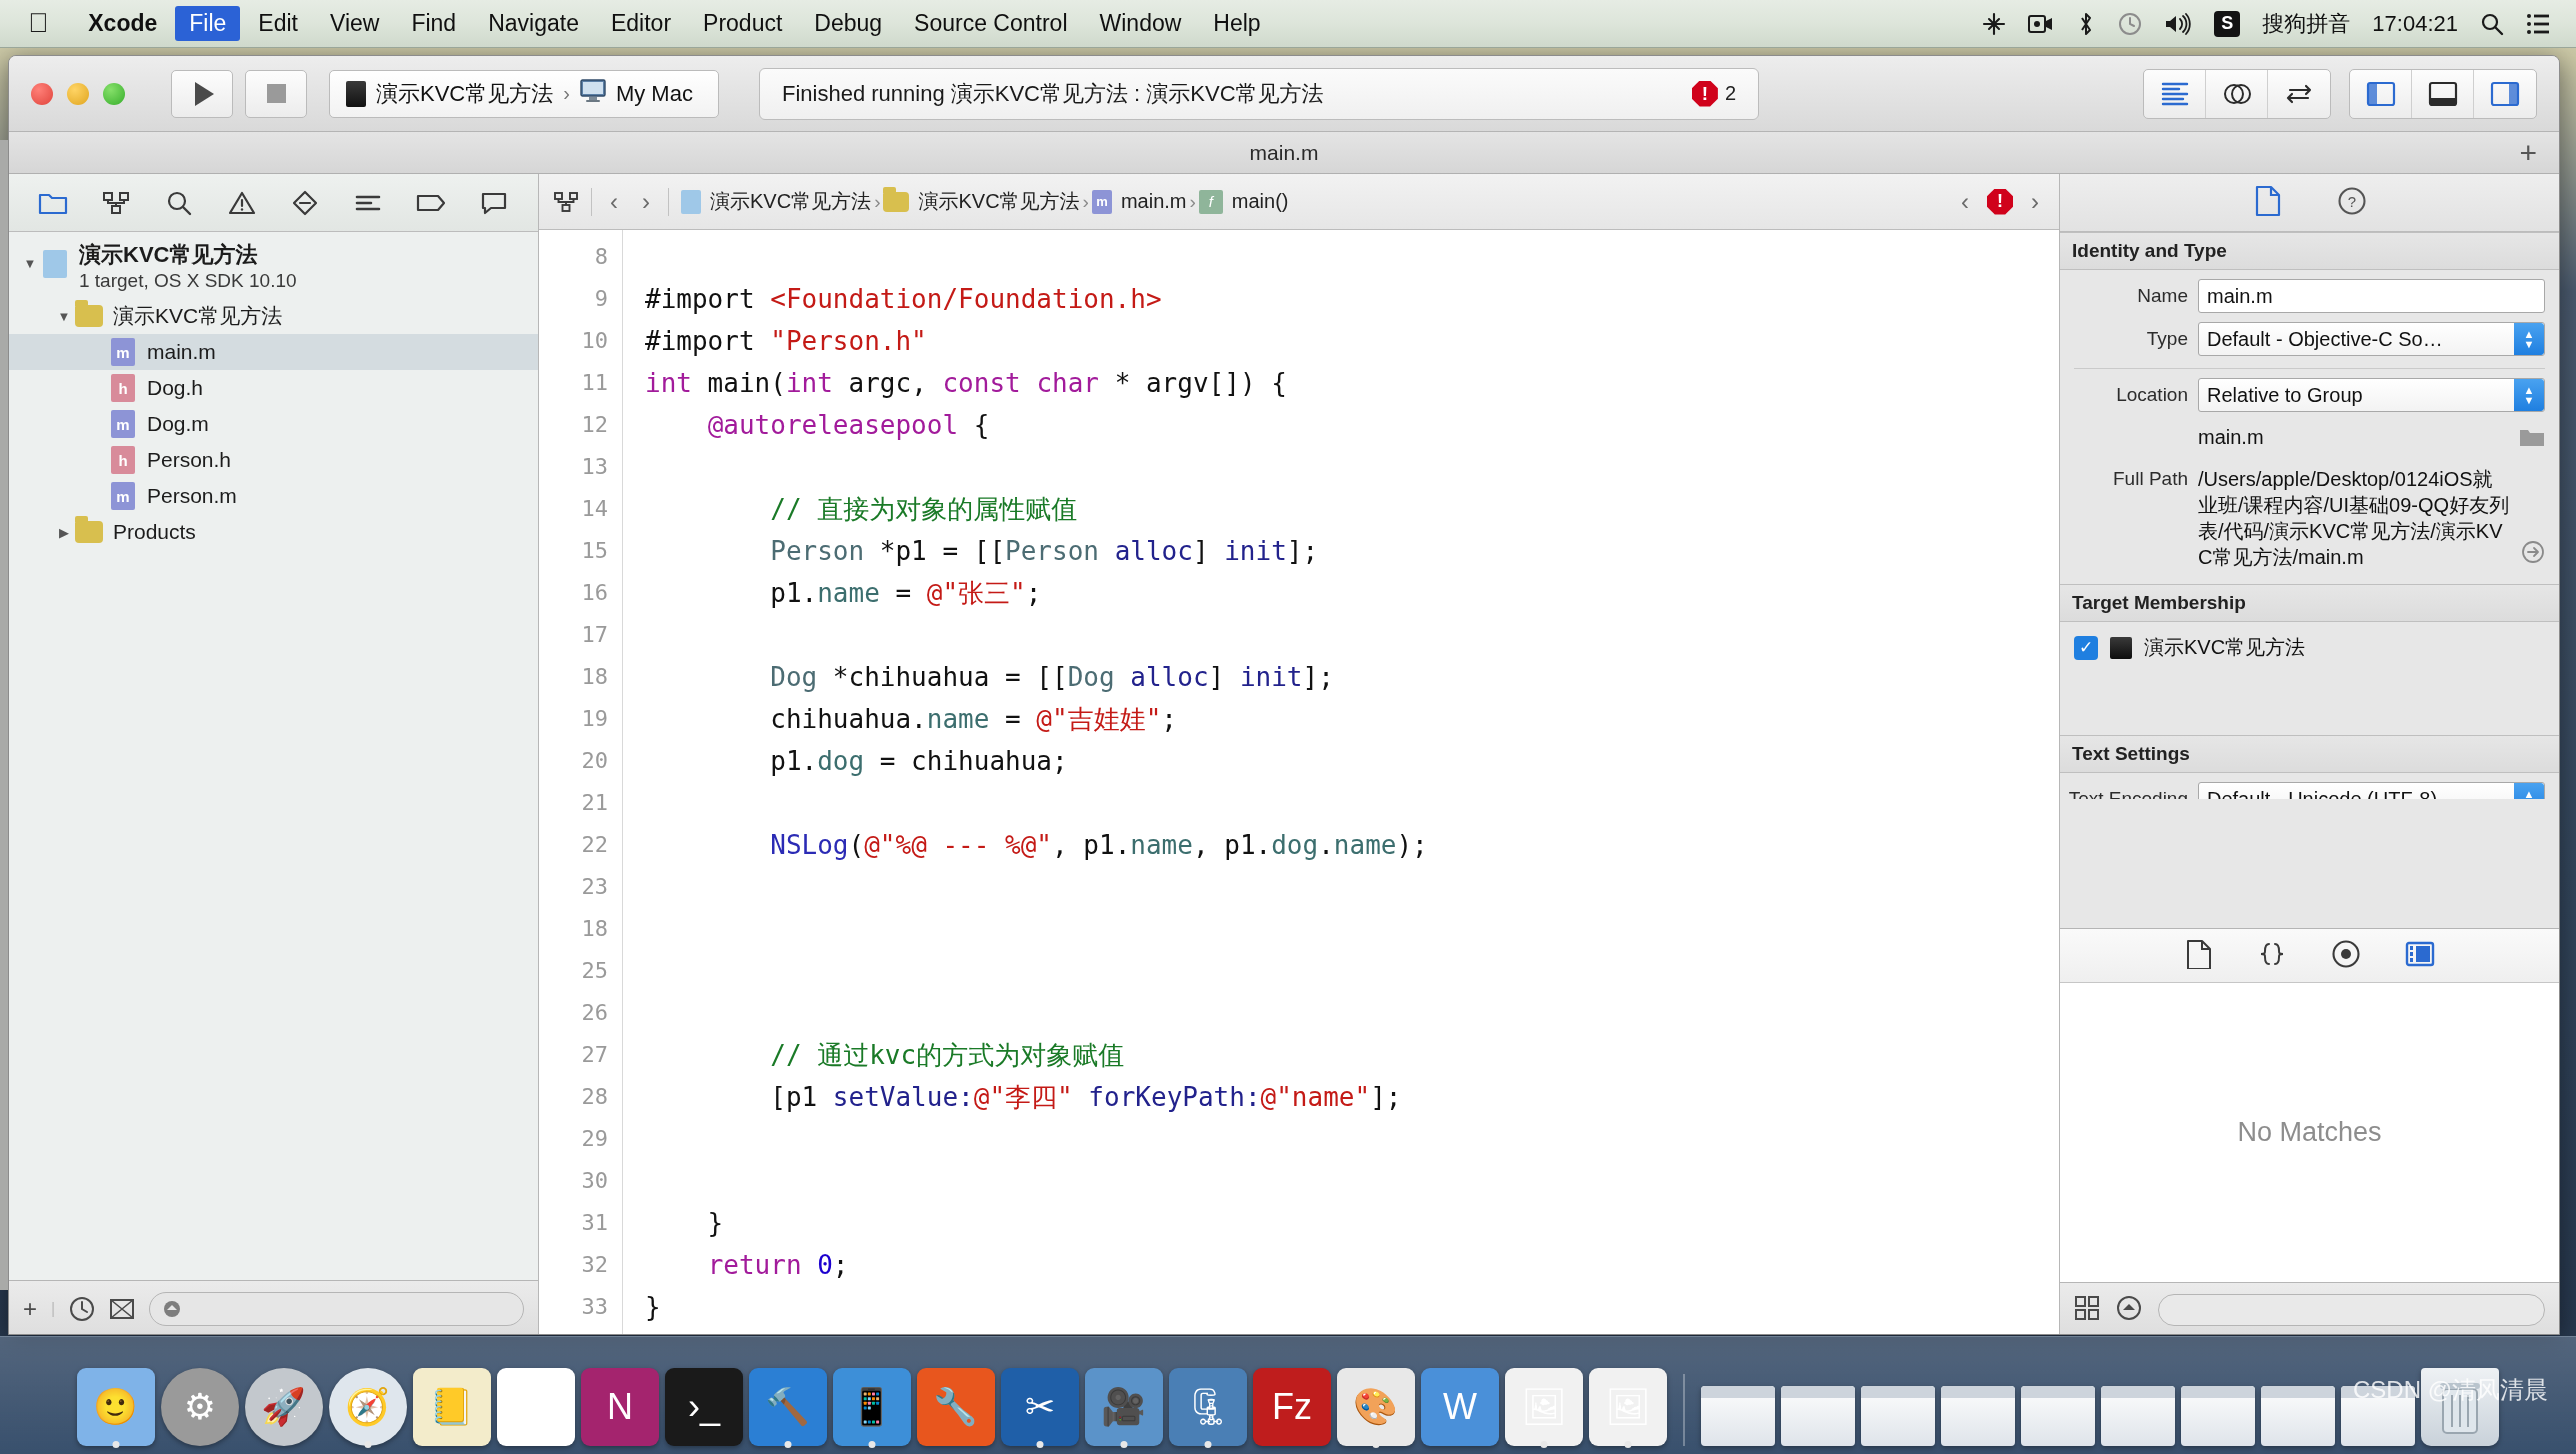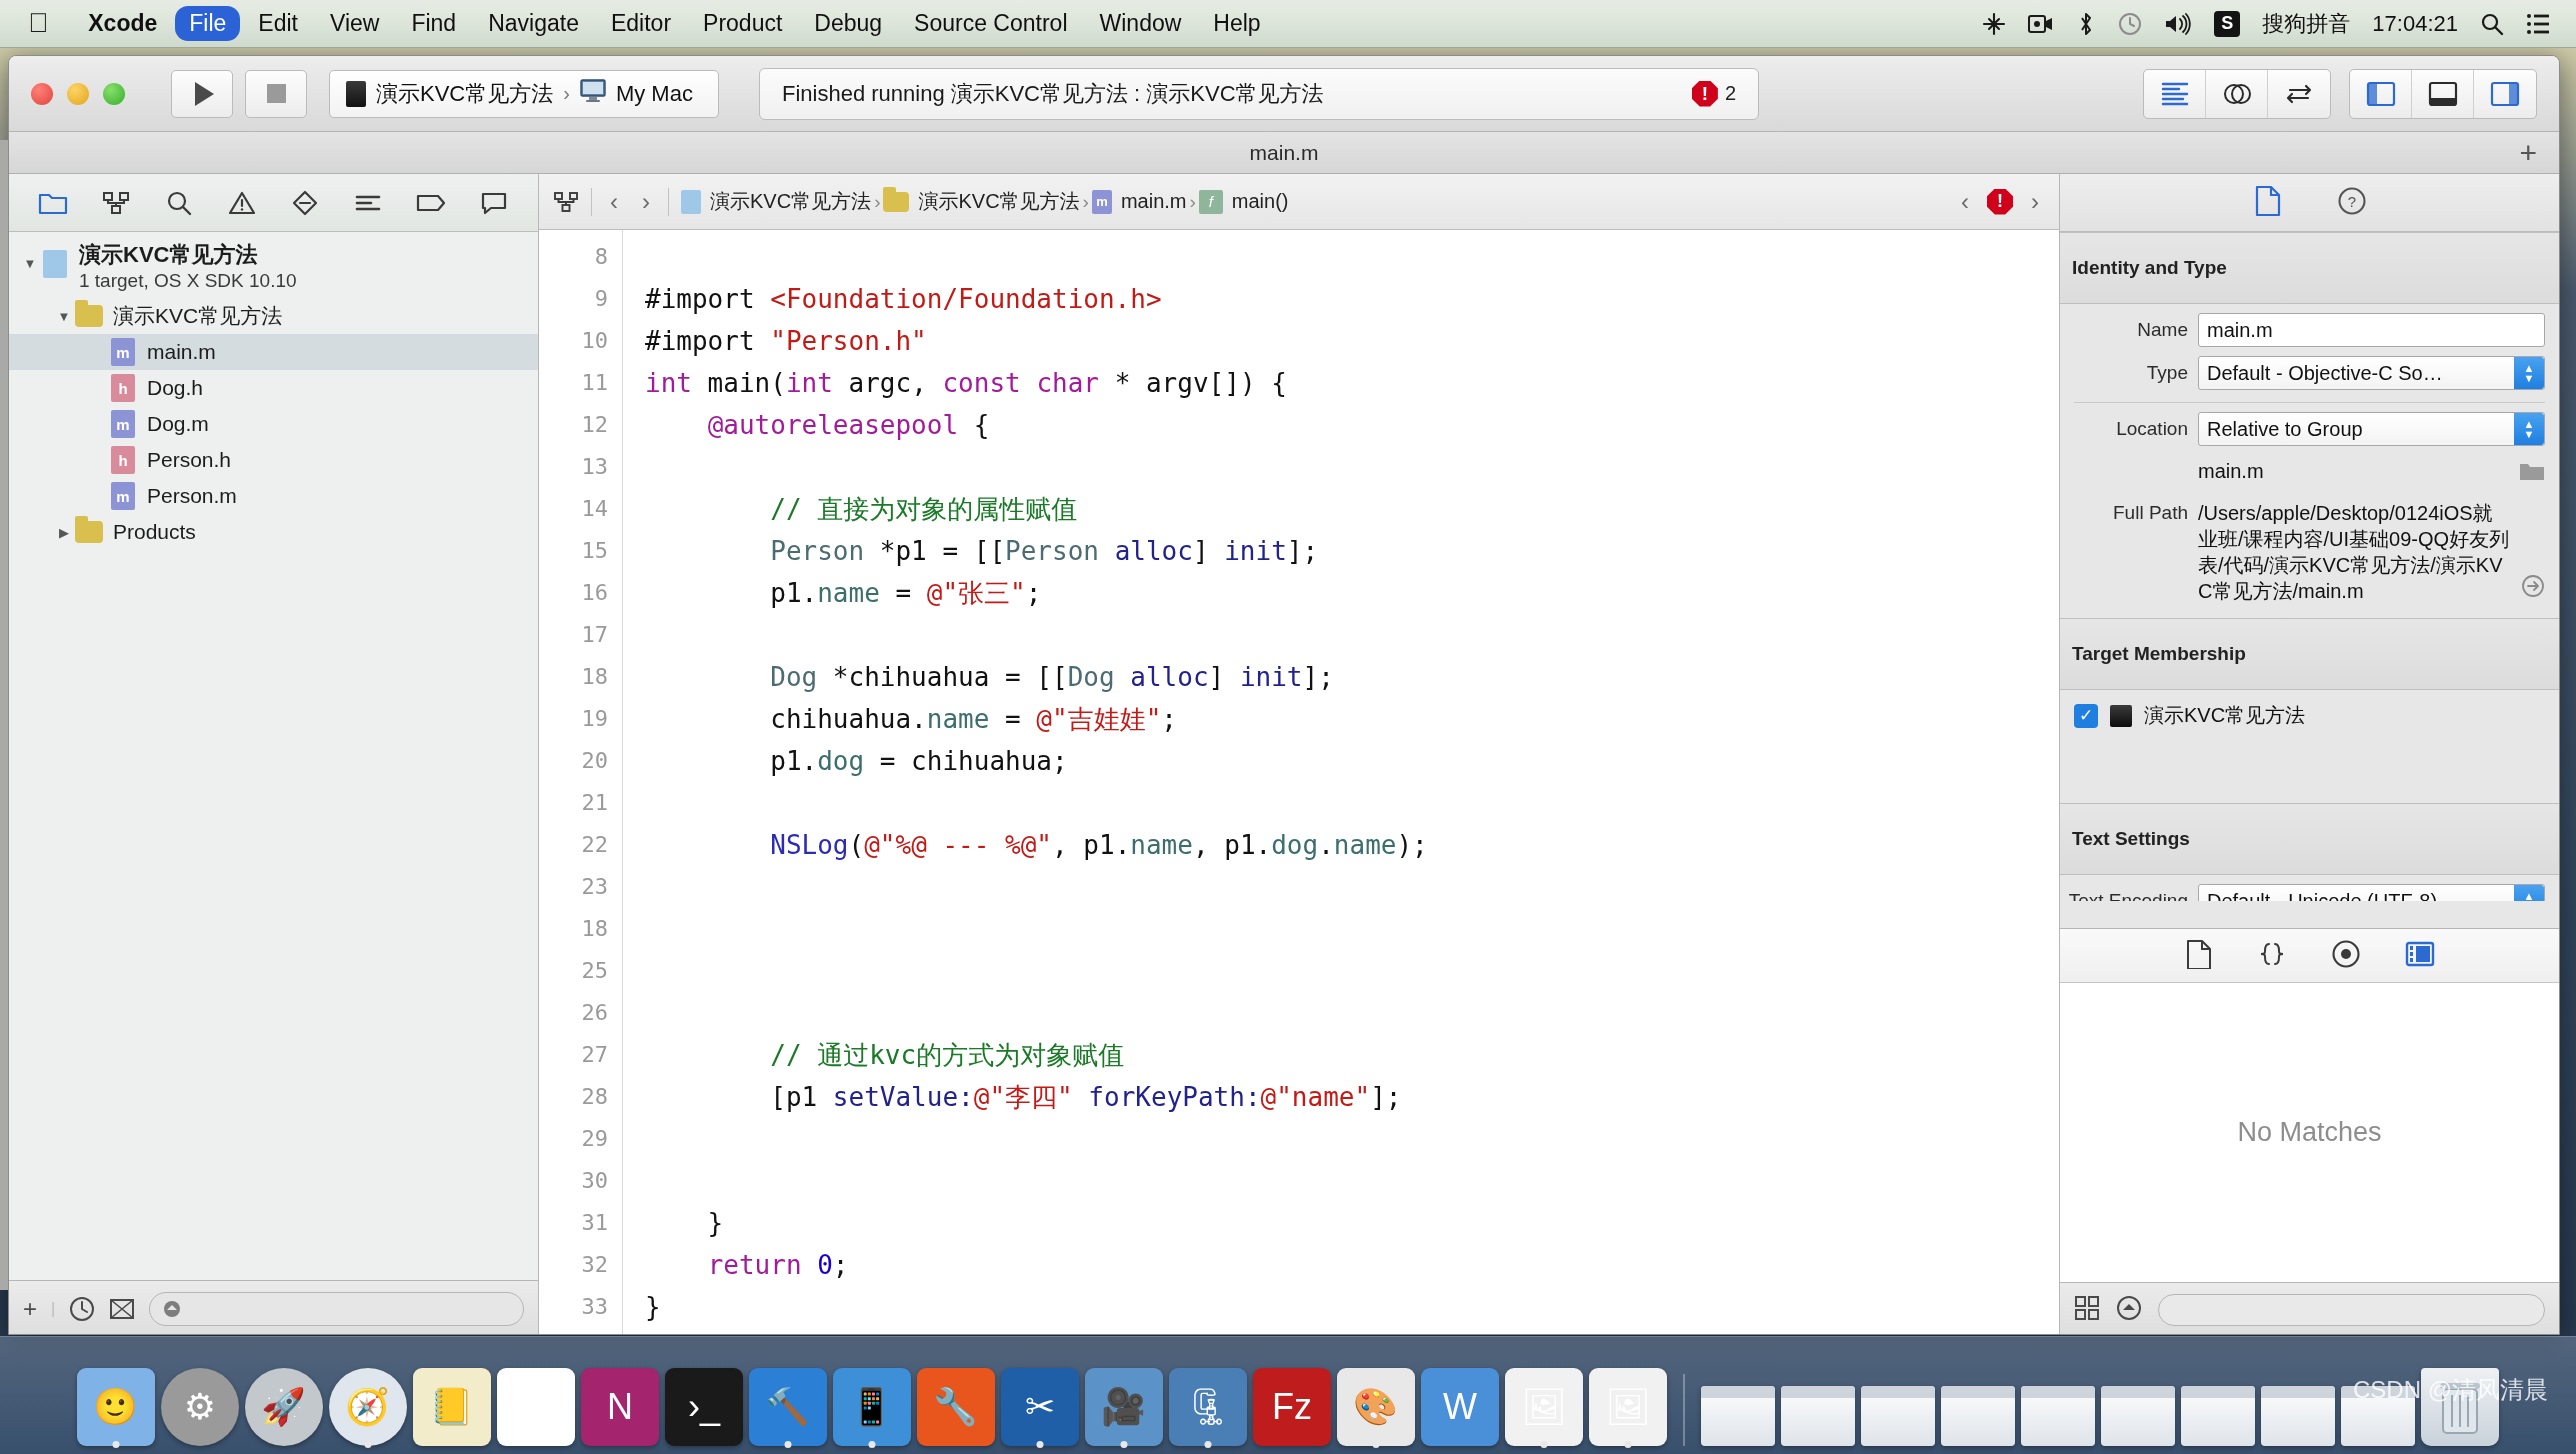--- a/index.html
+++ b/index.html
@@ -23,21 +23,21 @@
     border-bottom: 1px solid #9aa79a;
     display: flex; align-items: center;
     z-index: 40;
   }
   .mb-apple { margin-left: 28px; margin-right: 26px; font-size: 27px; line-height: 1; color: #1b1b1b; }
   .mb-item {
     font-size: 23px; color: #101010; padding: 4px 14px;
     margin-right: 4px; white-space: nowrap; border-radius: 3px;
   }
   .mb-item.bold { font-weight: bold; }
-  .mb-item.active { background: #2b62d6; color: #fff; border-radius: 13px; }
+  .mb-item.active { background: #2b62d6; color: #fff; }
   .mb-right { margin-left: auto; display: flex; align-items: center; padding-right: 26px; gap: 22px; }
   .mb-ic { font-size: 22px; color: #1a1a1a; display: flex; align-items: center; }
   .mb-ic svg { display: block; }
   .mb-sogou {
     background: #131313; color: #fff; font-weight: bold; font-size: 18px;
     width: 26px; height: 26px; border-radius: 4px; display: flex;
     align-items: center; justify-content: center;
   }
   .mb-text { font-size: 22px; color: #111; }
 
@@ -205,21 +205,21 @@
     border-left: 1px solid #b7b7b7; display: flex; flex-direction: column;
   }
   #insp-tabs {
     height: 58px; display: flex; align-items: center; justify-content: center; gap: 54px;
     background: linear-gradient(180deg,#eee,#e2e2e2); border-bottom: 1px solid #bcbcbc;
   }
   #insp-scroll { flex: 1; overflow: hidden; }
   .sec-head {
     background: linear-gradient(180deg,#e6e6e6,#dcdcdc);
     border-top: 1px solid #bfbfbf; border-bottom: 1px solid #bfbfbf;
-    font-size: 19px; font-weight: bold; color: #222; padding: 24px 12px;
+    font-size: 19px; font-weight: bold; color: #222; padding: 7px 12px;
   }
   .frow { display: flex; align-items: flex-start; padding: 9px 14px 0 6px; gap: 10px; }
   .flabel { width: 122px; text-align: right; font-size: 19px; color: #2c2c2c; padding-top: 6px; flex: 0 0 122px; }
   .finput {
     flex: 1; height: 34px; background: #fff; border: 1px solid #a8a8a8; border-radius: 3px;
     font-size: 20px; color: #111; padding: 0 8px; display: flex; align-items: center;
     white-space: nowrap; overflow: hidden;
   }
   .fselect {
     flex: 1; height: 34px; background: linear-gradient(180deg,#fff,#f3f3f3);

